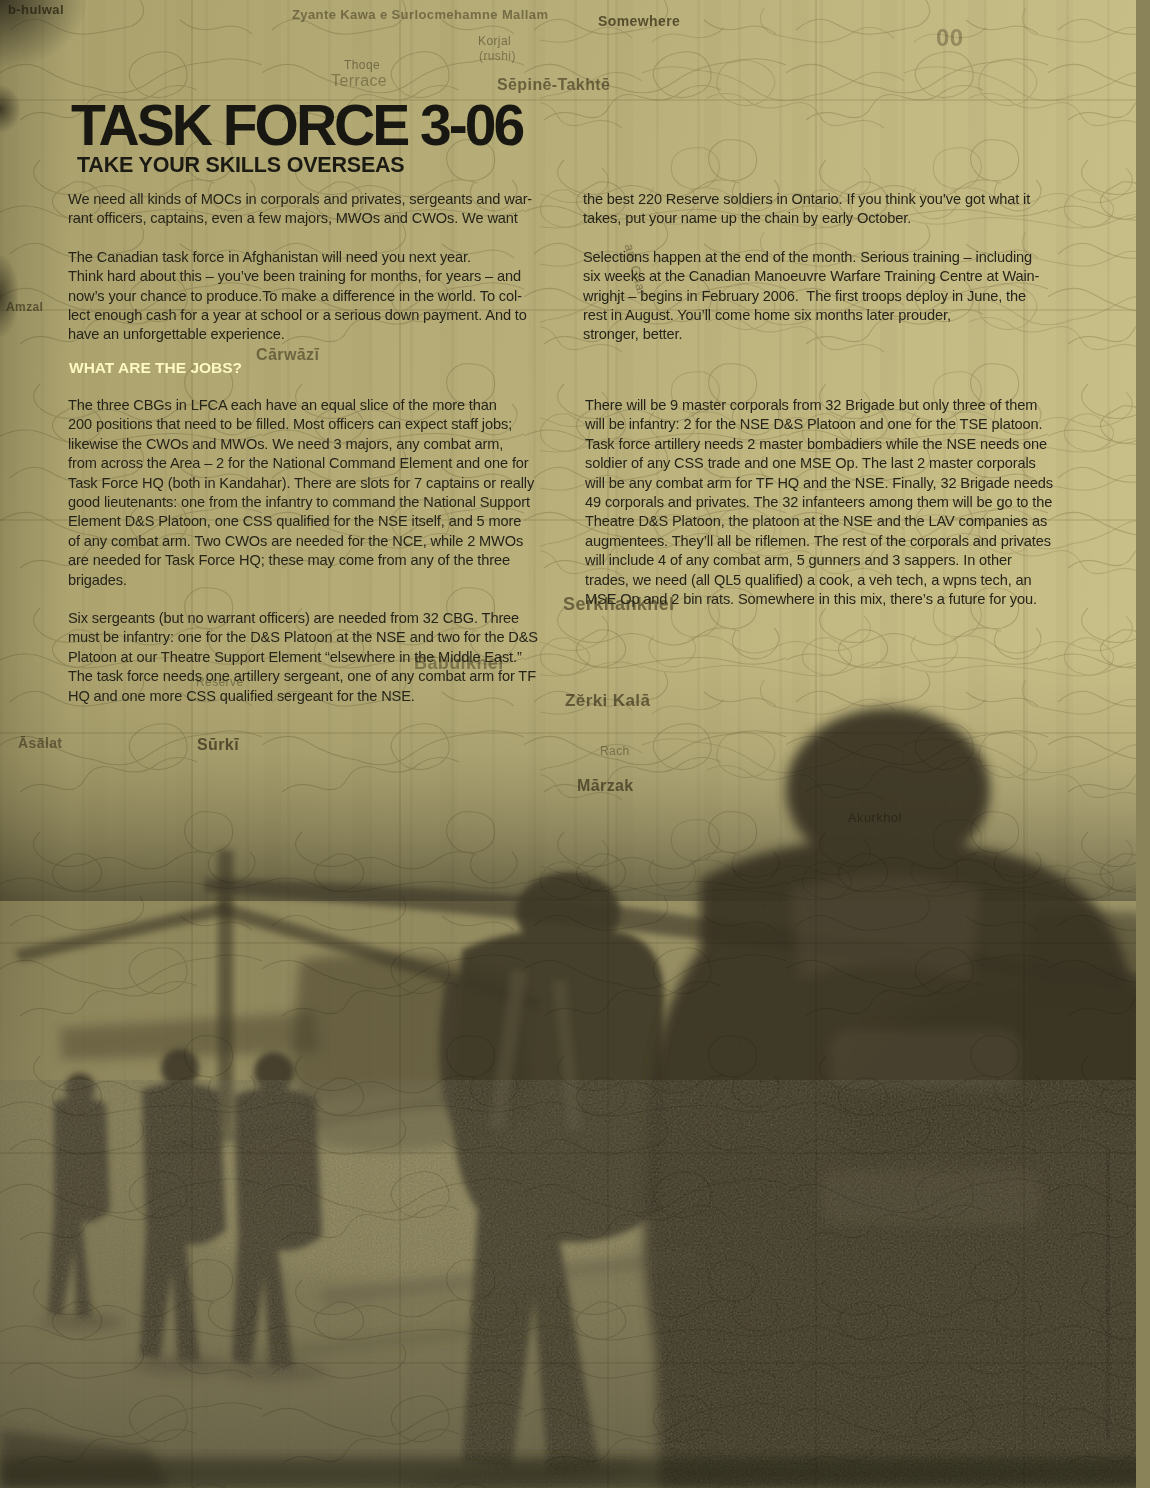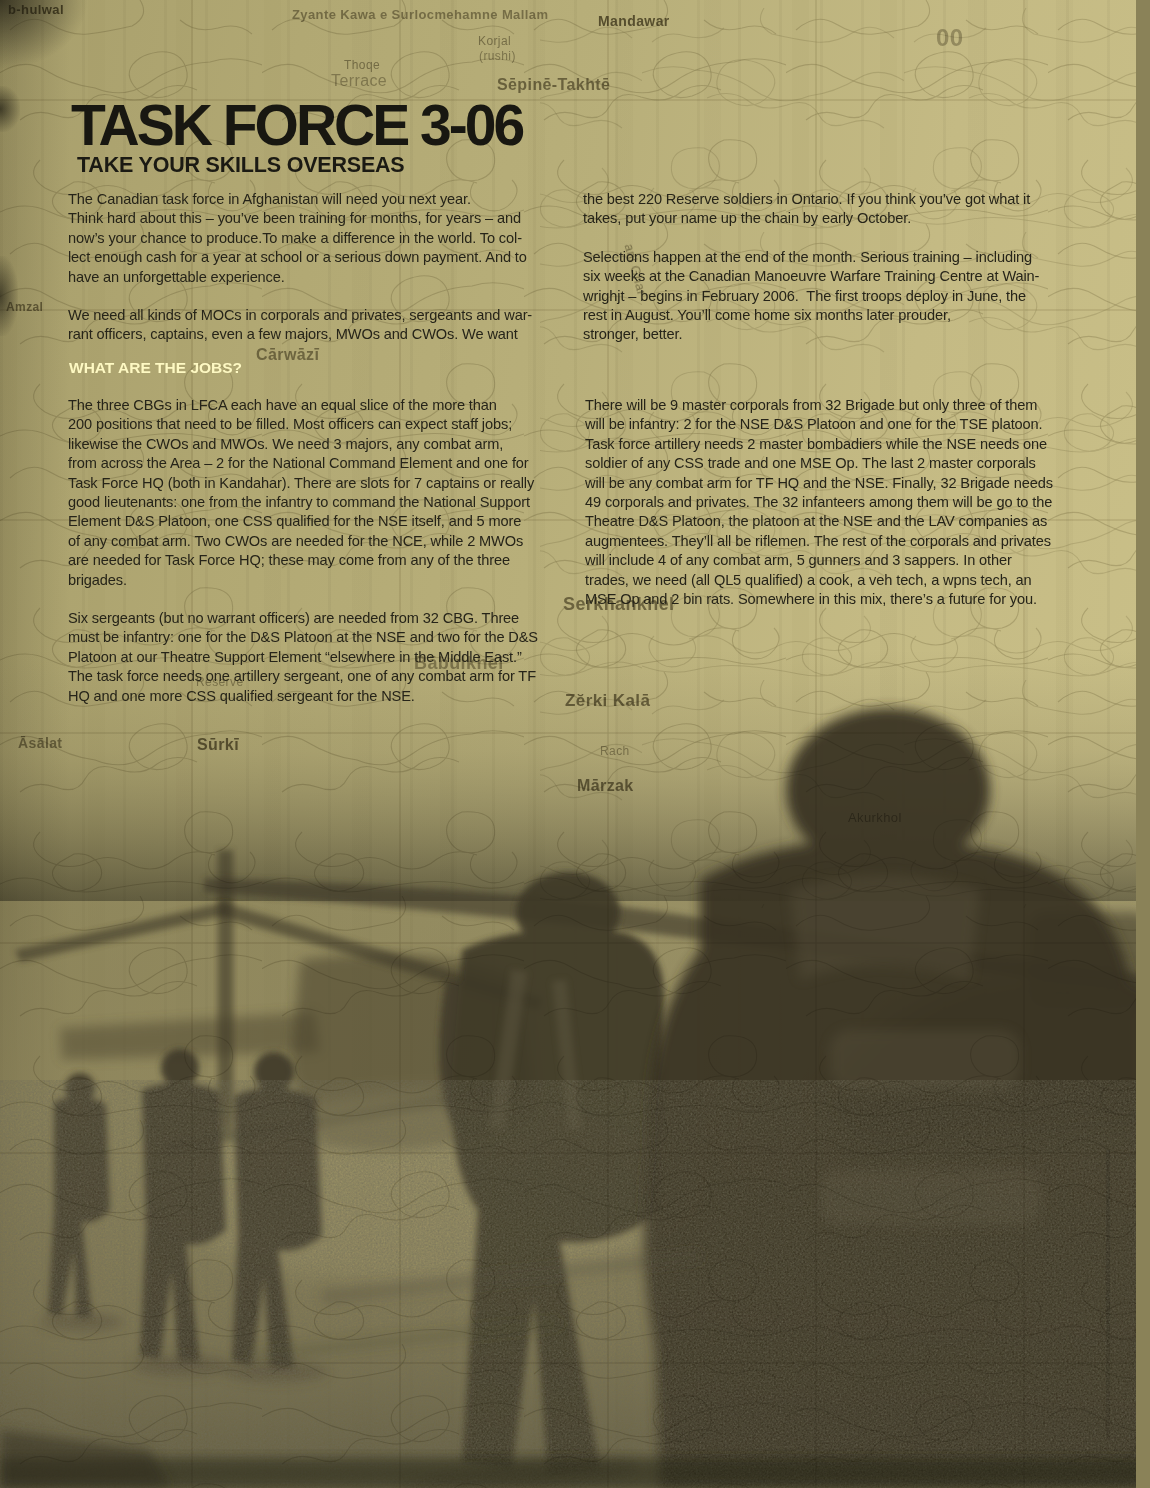--- a/index.html
+++ b/index.html
@@ -180,21 +180,21 @@
         <line x1="0" y1="733" x2="1150" y2="733"></line>
       <line x1="0" y1="943" x2="1150" y2="943"></line>
         <line x1="0" y1="1153" x2="1150" y2="1153"></line>
       <line x1="0" y1="1363" x2="1150" y2="1363"></line>
     </g>
   </svg>
 
   <div id="map-labels">
       <span class="maplabel" style="left: 8px; top: 2px; font-size: 13px; opacity: 0.8; font-weight: bold;">b-hulwal</span>
       <span class="maplabel" style="left: 292px; top: 7px; font-size: 13px; opacity: 0.5; font-weight: bold;">Zyante Kawa e Surlocmehamne Mallam</span>
-      <span class="maplabel" style="left: 598px; top: 13px; font-size: 14px; opacity: 0.75; font-weight: bold;">Mandawar</span>
+      <span class="maplabel" style="left: 598px; top: 13px; font-size: 14px; opacity: 0.75; font-weight: bold;">Somewhere</span>
       <span class="maplabel" style="left: 478px; top: 34px; font-size: 12px; opacity: 0.5;">Korjal</span>
       <span class="maplabel" style="left: 479px; top: 49px; font-size: 12px; opacity: 0.45;">(rushi)</span>
       <span class="maplabel" style="left: 344px; top: 58px; font-size: 12px; opacity: 0.5;">Thoqe</span>
       <span class="maplabel" style="left: 331px; top: 72px; font-size: 16px; opacity: 0.4;">Terrace</span>
       <span class="maplabel" style="left: 497px; top: 76px; font-size: 16px; opacity: 0.6; font-weight: bold;">Sēpinē-Takhtē</span>
       <span class="maplabel" style="left: 936px; top: 24px; font-size: 24px; opacity: 0.35; font-weight: bold;">00</span>
       <span class="maplabel" style="left: 636px; top: 242px; font-size: 13px; opacity: 0.5; transform: rotate(75deg);">ani Ghar</span>
       <span class="maplabel" style="left: 6px; top: 300px; font-size: 12px; opacity: 0.6; font-weight: bold;">Amzal</span>
       <span class="maplabel" style="left: 256px; top: 346px; font-size: 16px; opacity: 0.55; font-weight: bold;">Cārwāzī</span>
       <span class="maplabel" style="left: 563px; top: 594px; font-size: 18px; opacity: 0.6; font-weight: bold;">Serkhankhel</span>
@@ -213,27 +213,27 @@
   <div class="smudge" style="left:0;top:86px;width:20px;height:46px;
        background:radial-gradient(ellipse at 0 50%, rgba(30,28,18,.7), rgba(30,28,18,0) 75%);"></div>
   <div class="smudge" style="left:0;top:256px;width:18px;height:80px;
        background:radial-gradient(ellipse at 0 50%, rgba(30,28,18,.65), rgba(30,28,18,0) 75%);"></div>
 
   <div class="content">
     <h1>TASK FORCE 3-06</h1>
     <h2>TAKE YOUR SKILLS OVERSEAS</h2>
 
     <div class="col col-intro-left">
+      <p>We need all kinds of MOCs in corporals and privates, sergeants and war-
+rant officers, captains, even a few majors, MWOs and CWOs. We want</p>
       <p>The Canadian task force in Afghanistan will need you next year.
 Think hard about this – you’ve been training for months, for years – and
 now’s your chance to produce.To make a difference in the world. To col-
 lect enough cash for a year at school or a serious down payment. And to
 have an unforgettable experience.</p>
-      <p>We need all kinds of MOCs in corporals and privates, sergeants and war-
-rant officers, captains, even a few majors, MWOs and CWOs. We want</p>
     </div>
     <div class="col col-intro-right">
       <p>the best 220 Reserve soldiers in Ontario. If you think you’ve got what it
 takes, put your name up the chain by early October.</p>
       <p>Selections happen at the end of the month. Serious training – including
 six weeks at the Canadian Manoeuvre Warfare Training Centre at Wain-
 wrighjt – begins in February 2006.  The first troops deploy in June, the
 rest in August. You’ll come home six months later prouder,
 stronger, better.</p>
     </div>

